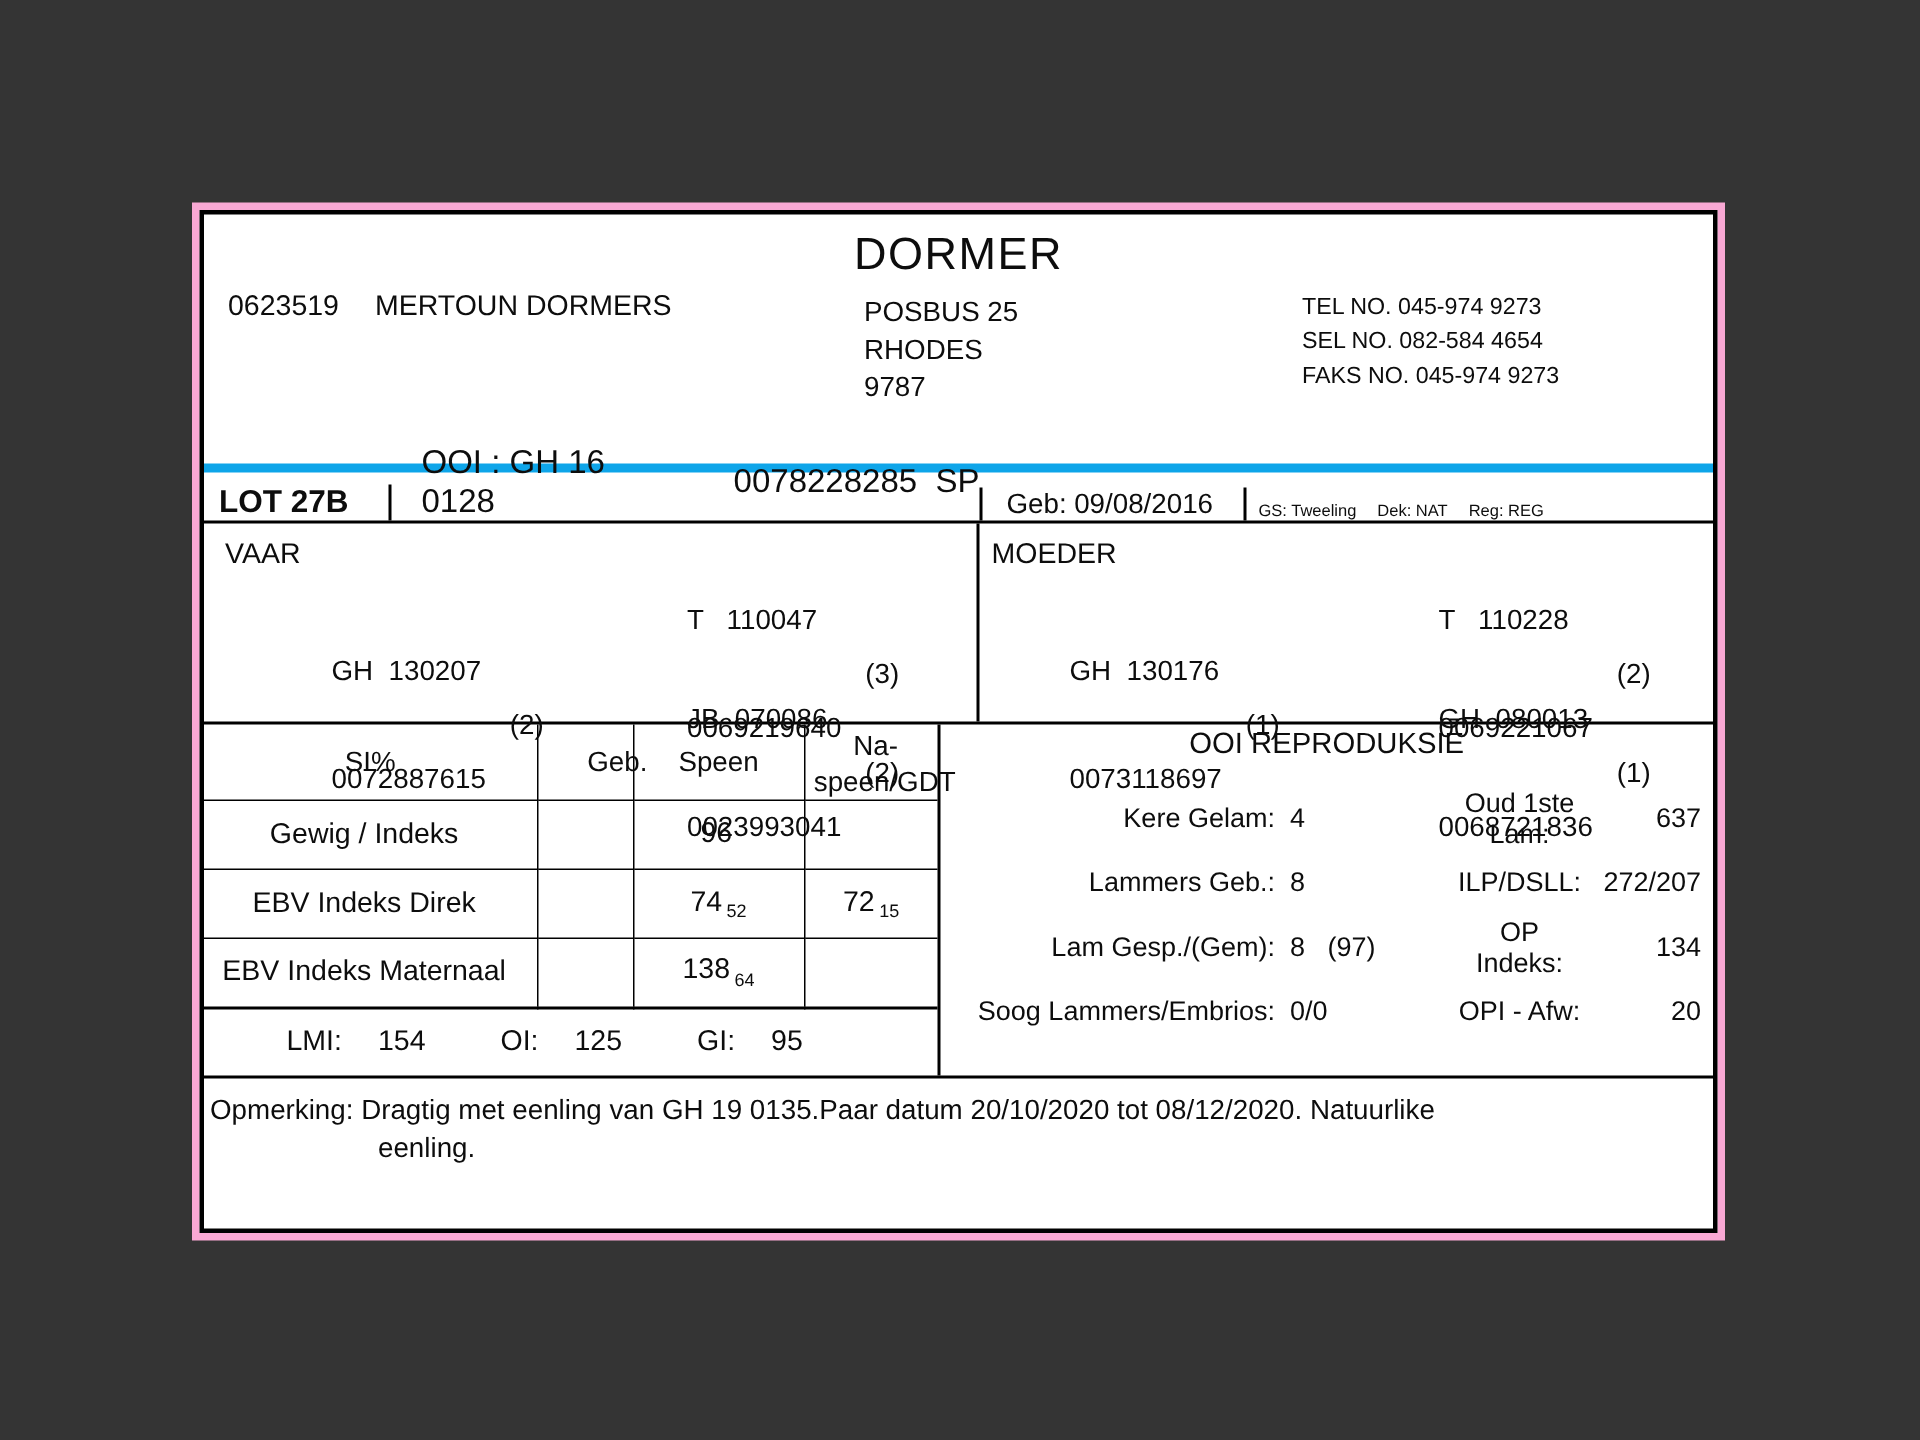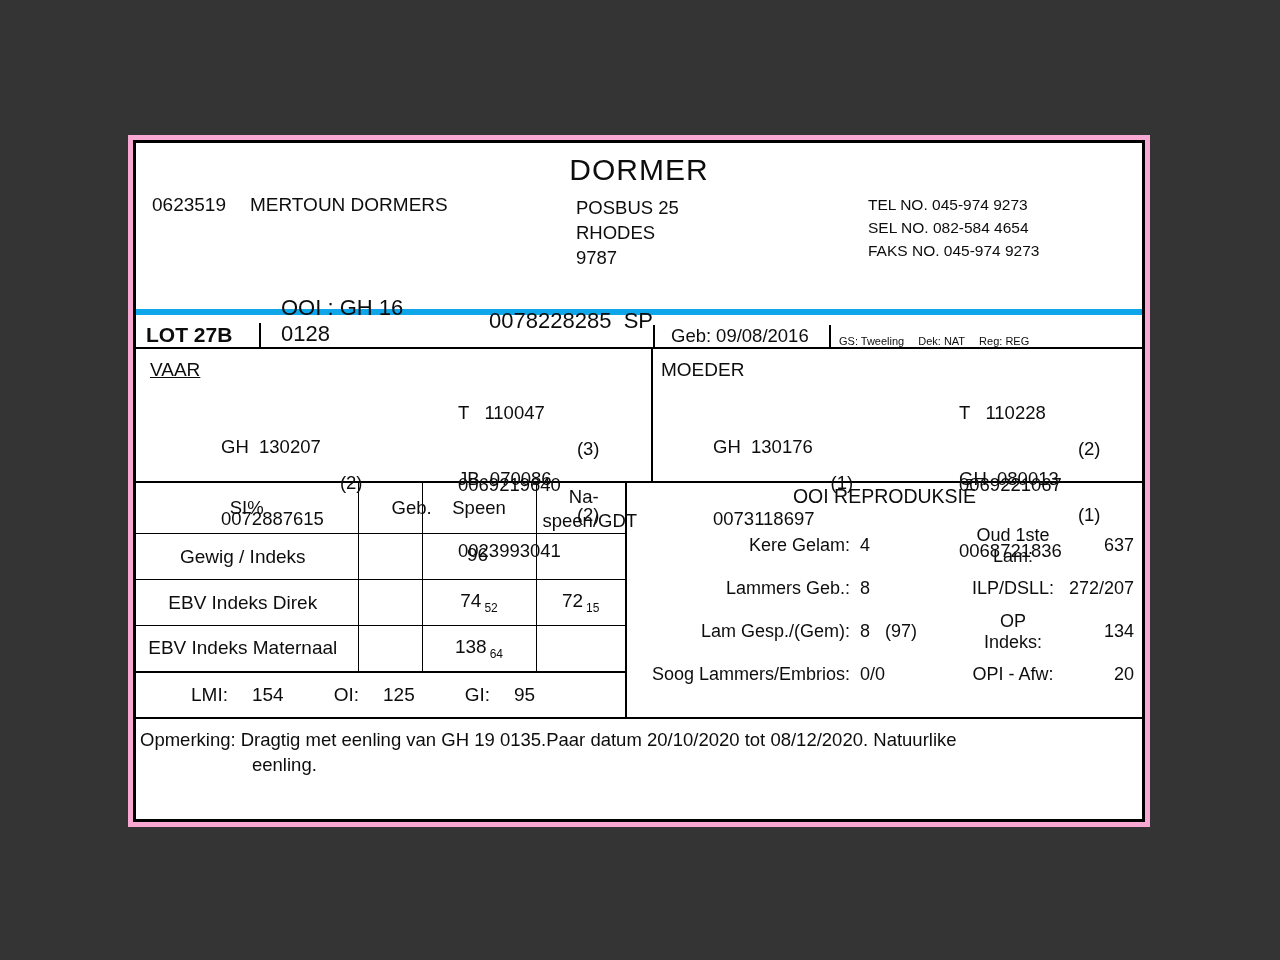--- a/index.html
+++ b/index.html
@@ -37,21 +37,21 @@
   .lot-animal .tag { margin-left:46px; white-space:pre; }
   .lot-geb { width:178px; border-left:2px solid #000; border-right:2px solid #000; display:flex; align-items:center; padding-left:16px; font-size:18.5px; gap:5px; }
   .lot-gs { flex:1; display:flex; align-items:center; padding-left:8px; font-size:11px; gap:14px; }
 
   
   .parents { height:134px; flex:none; border-bottom:2px solid #000; display:flex; }
   .ped { position:relative; font-size:18.5px; }
   .ped.vaar { width:517px; border-right:2px solid #000; }
   .ped.moeder { flex:1; }
   .ped-label { position:absolute; top:10px; font-size:19px; }
-  .vaar .ped-label { left:14px;text-decoration:underline; }
+  .vaar .ped-label { left:14px; }
   .moeder .ped-label { left:8px; }
   .pa { position:absolute; display:flex; align-items:center; gap:16px; }
   .pa .ids { line-height:24px; white-space:pre; }
   .vaar .pa-parent { left:85px; top:38px; }
   .vaar .pa-gp1 { left:322px; top:4px; }
   .vaar .pa-gp2 { left:322px; top:70px; }
   .moeder .pa-parent { left:60px; top:38px; }
   .moeder .pa-gp1 { left:306px; top:4px; }
   .moeder .pa-gp2 { left:306px; top:70px; }
 

